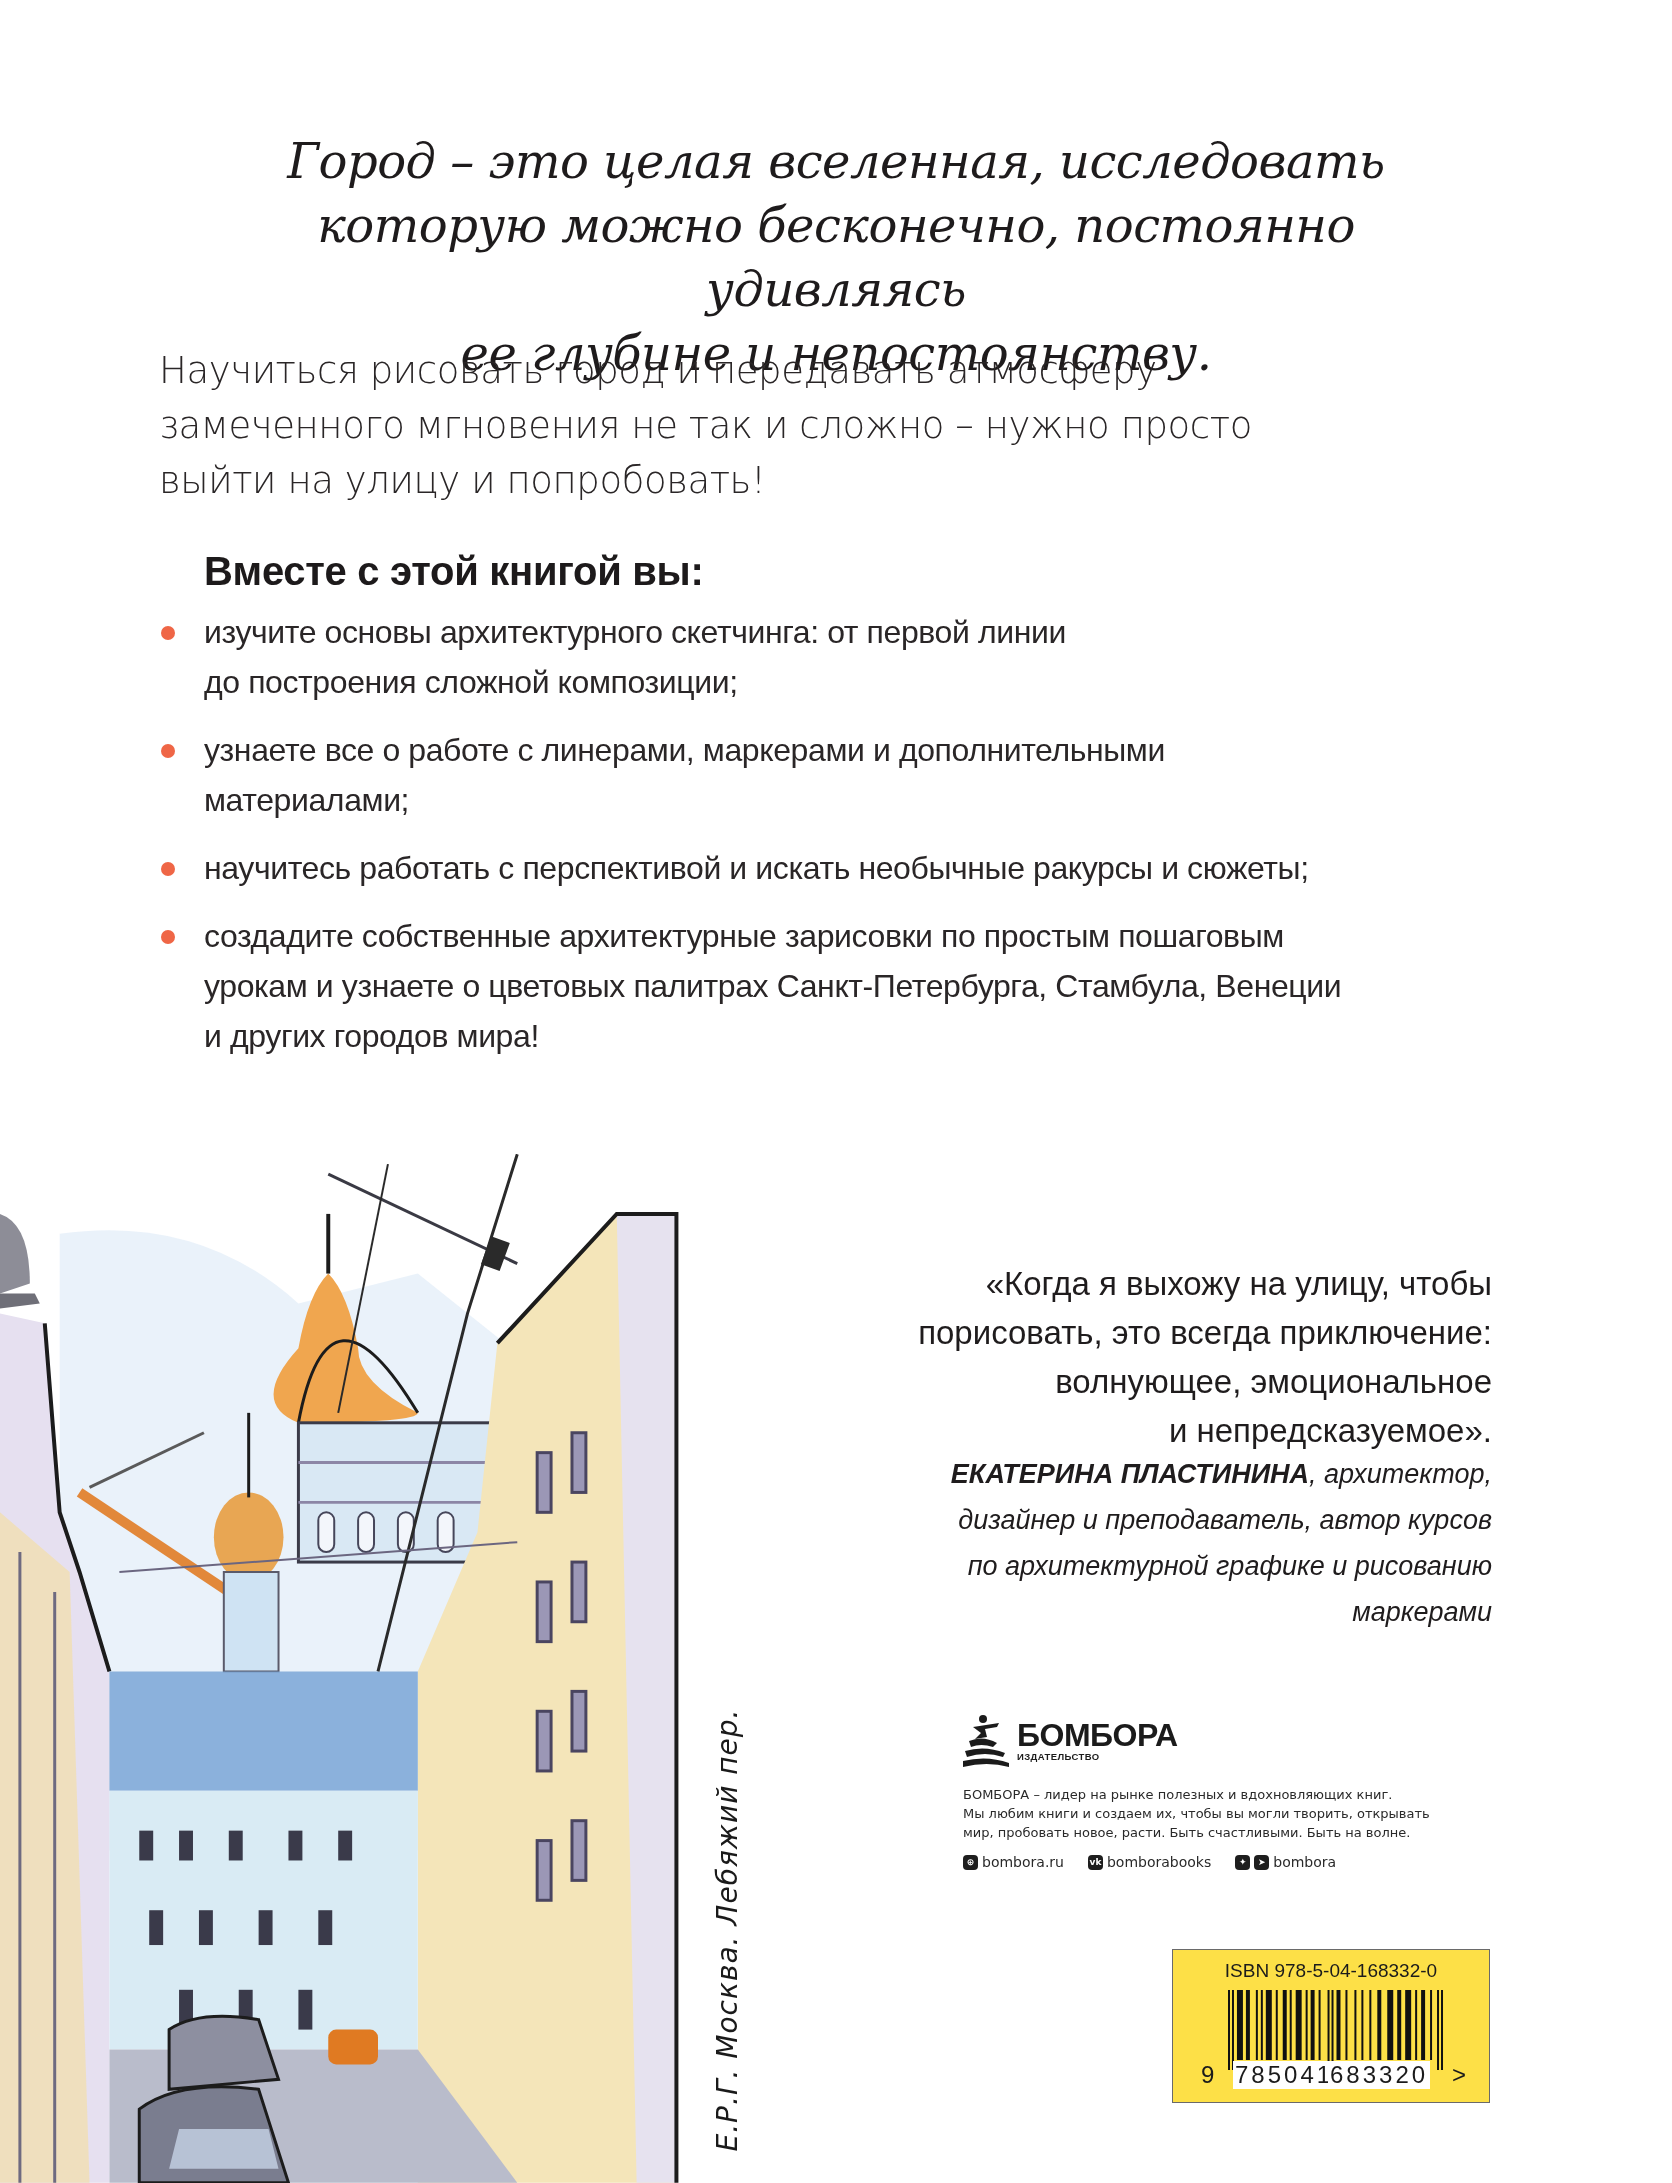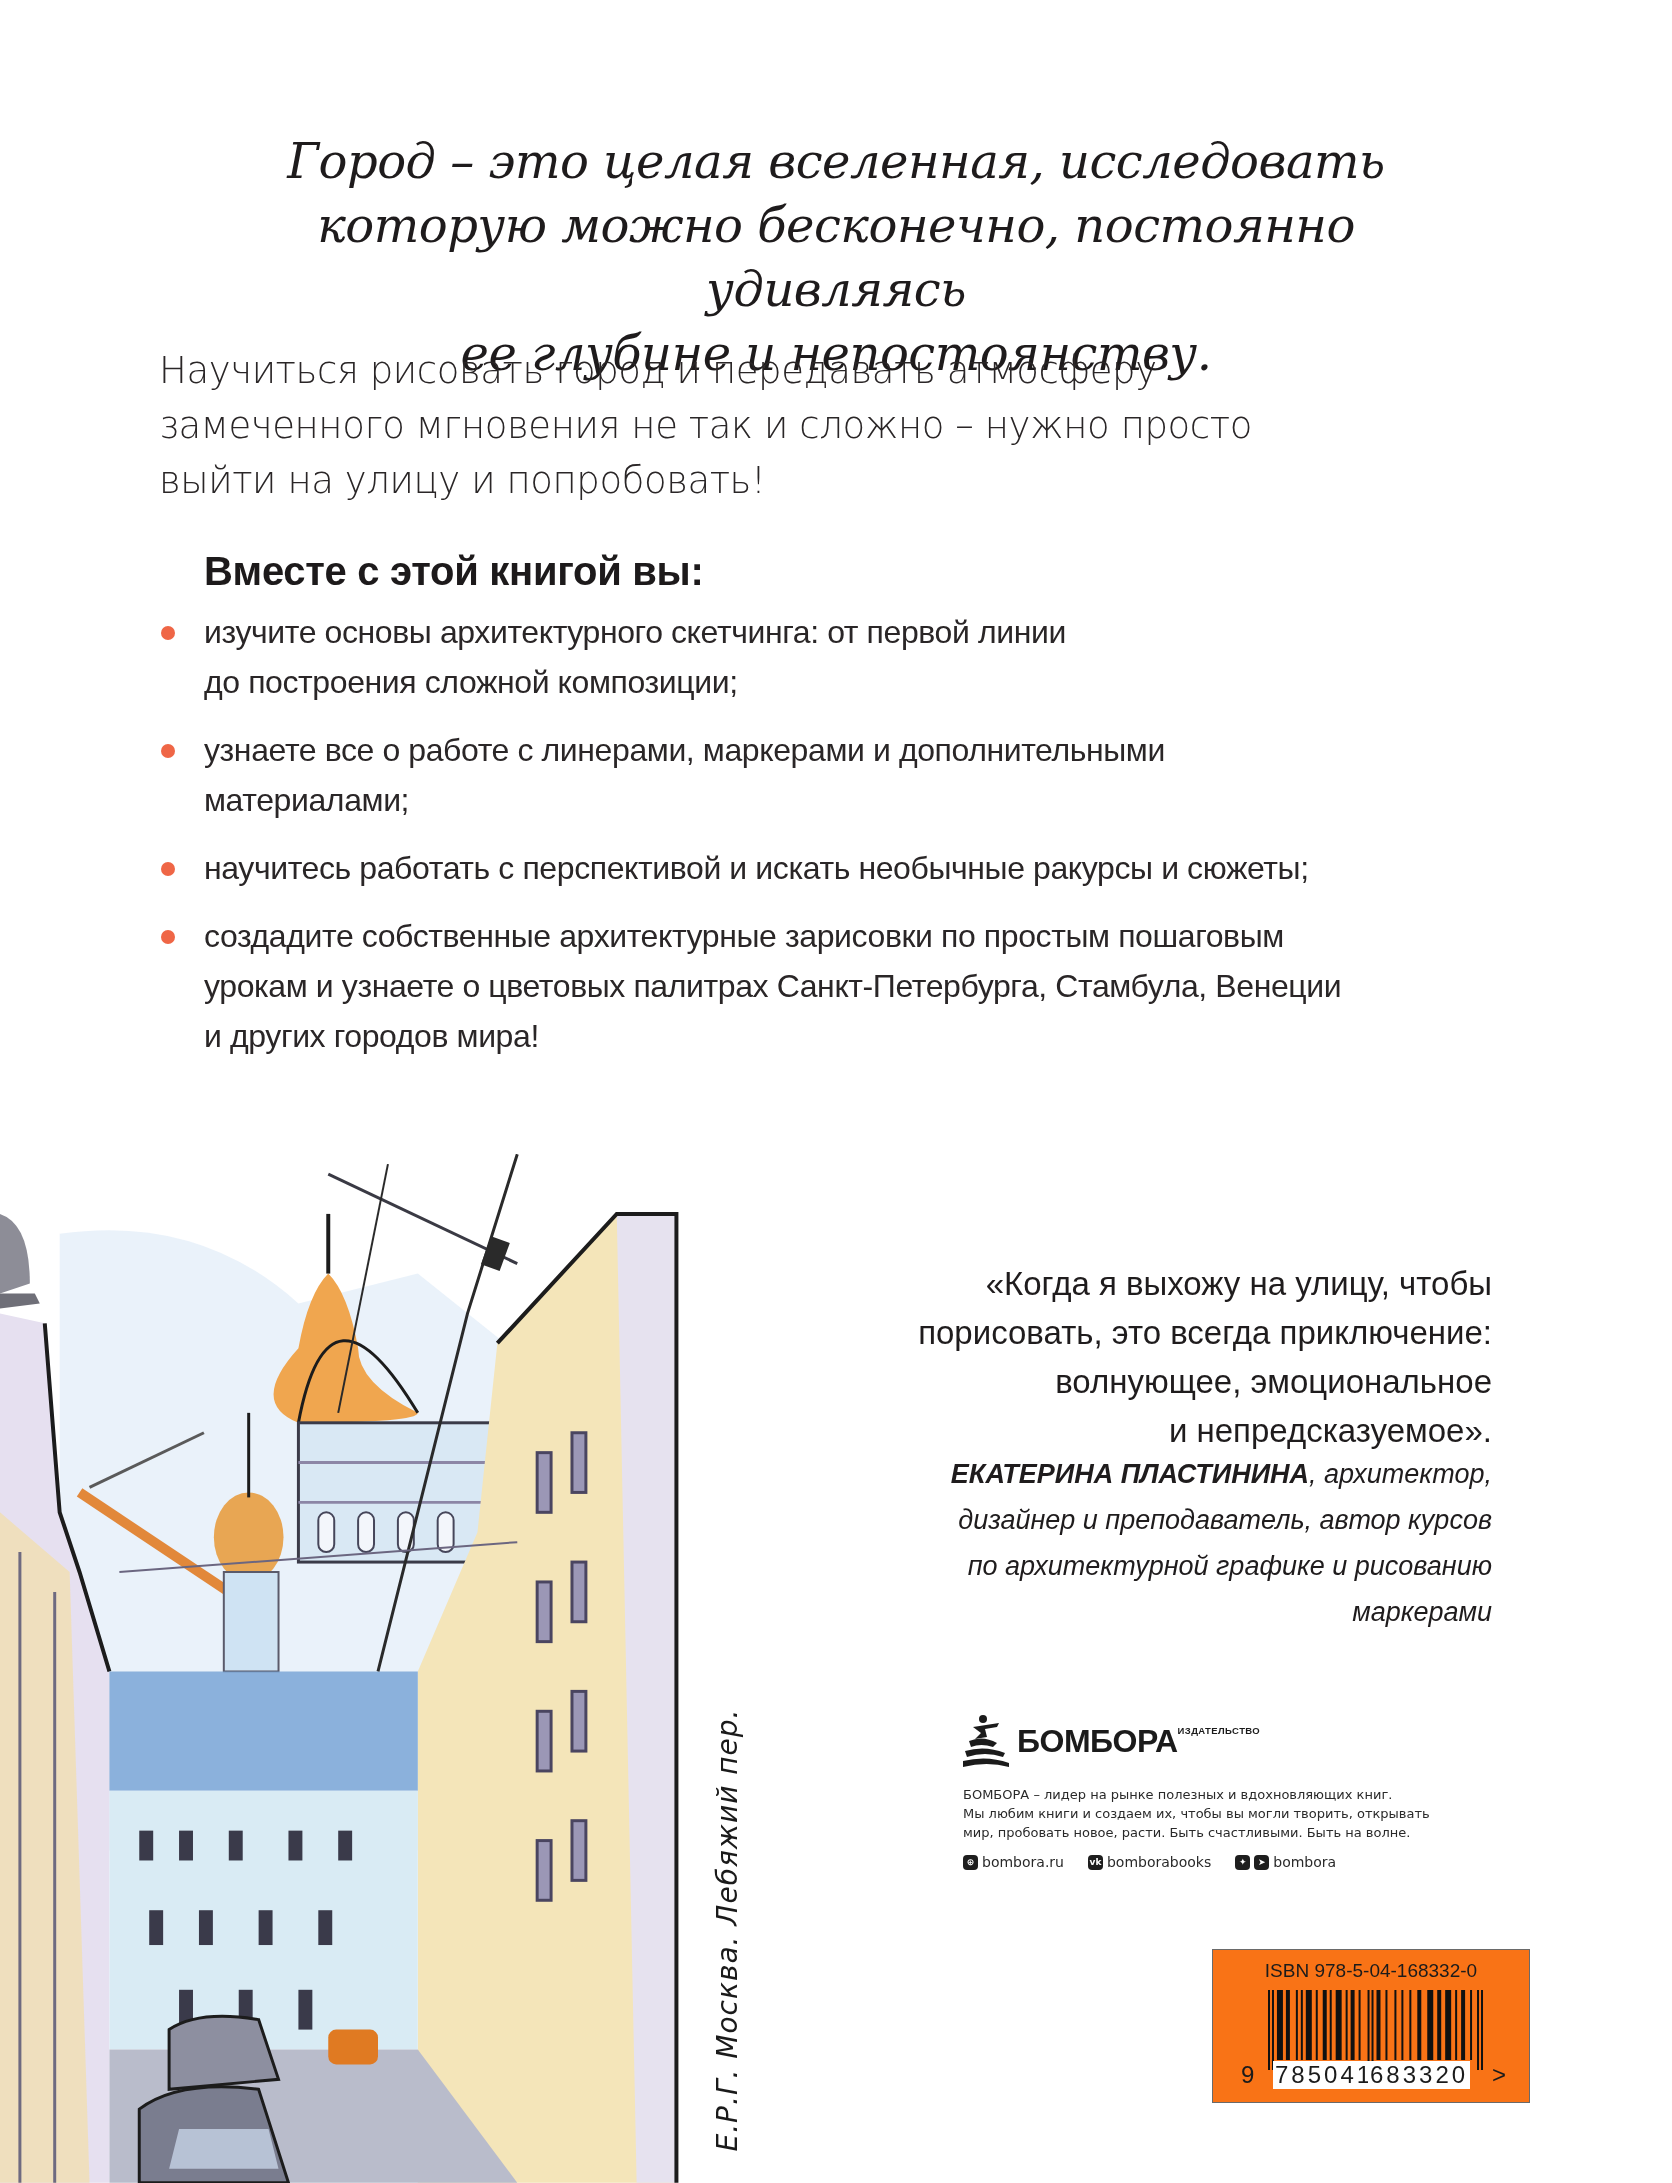--- a/index.html
+++ b/index.html
@@ -86,21 +86,21 @@
       font-size: 27px; line-height: 46px; color: #1f1c1d;
     }
     .author .name { font-weight: bold; }
     .author span.line { display: block; }
 
     .publisher {
       position: absolute; left: 963px; top: 1711px; width: 537px;
     }
     .logo { display: flex; align-items: center; height: 60px; }
     .logo-mark { width: 48px; height: 56px; margin-right: 6px; }
-    .logo-text { display: flex; }
+    .logo-text { display: flex; flex-direction: column; }
     .logo-name {
       font-family: "Liberation Sans", sans-serif; font-weight: bold;
       font-size: 32px; line-height: 32px; color: #1b1b1b;
       letter-spacing: -0.5px;
     }
     .logo-sub {
       font-family: "Liberation Sans", sans-serif; font-weight: bold;
       font-size: 9.5px; line-height: 12px; color: #1b1b1b; letter-spacing: 0.4px;
     }
     .pub-desc {
@@ -116,22 +116,22 @@
     .social { display: flex; align-items: center; margin-right: 24px; }
     .social-icon {
       width: 15px; height: 15px; border-radius: 4px; background: #1e1e1e;
       color: #fff; font-size: 9px; font-weight: bold;
       display: inline-flex; align-items: center; justify-content: center;
       margin-right: 4px;
       font-family: "DejaVu Sans", sans-serif;
     }
 
     .isbn-box {
-      position: absolute; left: 1212px; top: 1949px; width: 318px; height: 154px;
-      border: 1.5px solid #6a6a6a; background: #f97316;
+      position: absolute; left: 1172px; top: 1949px; width: 318px; height: 154px;
+      border: 1.5px solid #6a6a6a; background: #fde047;
     }
     .isbn-label {
       position: absolute; left: 0; right: 0; top: 10px; text-align: center;
       font-family: "Liberation Sans", sans-serif; font-size: 19px; color: #1b1b1b;
     }
     .barcode {
       position: absolute; left: 55px; top: 40px; width: 217px; height: 80px;
     }
     .isbn-digits {
       position: absolute; left: 28px; top: 111px; width: 279px;

